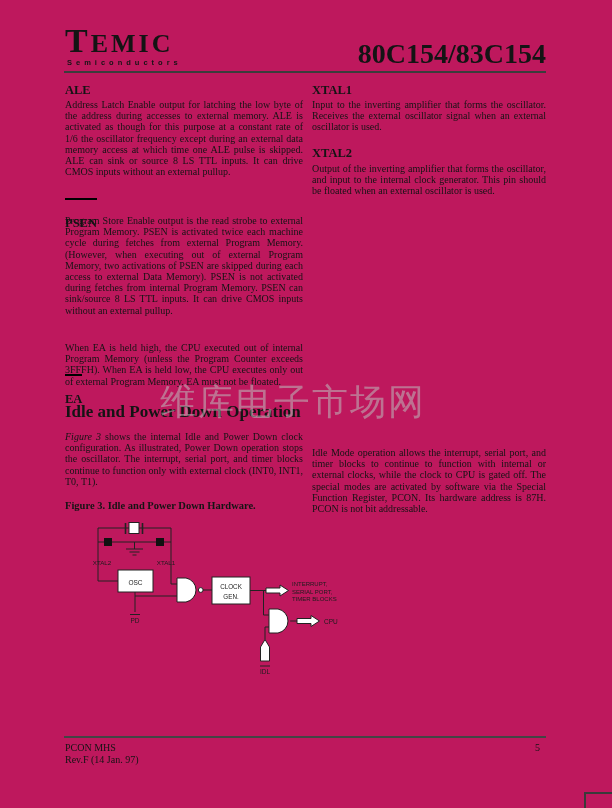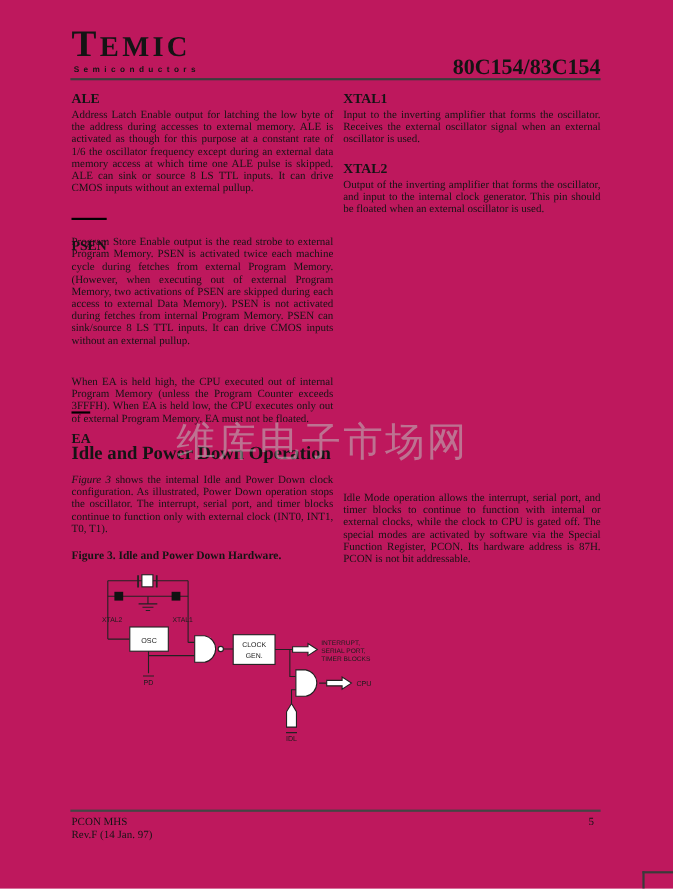--- a/index.html
+++ b/index.html
@@ -4,21 +4,21 @@
 <style>
   html,body{margin:0;padding:0;background:#ffffff;}
   .page{
     position:relative;width:612px;height:808px;background:#be185d;overflow:hidden;
     font-family:"Liberation Serif", serif;color:#141414;text-decoration:underline;
   }
   
   .brand{position:absolute;left:65px;top:26px;font-weight:bold;font-size:26px;letter-spacing:3px;line-height:30px;}
   .brand::first-letter{font-size:34px;}
   .brand-sub{position:absolute;left:67px;top:58px;font-size:7.5px;letter-spacing:4px;font-weight:bold;font-family:"Liberation Sans",sans-serif;}
-  .partnum{position:absolute;left:240px;top:38px;width:306px;text-align:right;font-weight:bold;font-size:20px;margin-top:12px;}
+  .partnum{position:absolute;left:240px;top:38px;width:306px;text-align:right;font-weight:bold;font-size:28px;}
   .rule-top{position:absolute;left:64px;top:71px;width:482px;height:2px;background:#3c3c3c;}
   
   .colblock{position:absolute;text-align:justify;font-size:10px;line-height:11.2px;}
   .sec-heading{position:absolute;font-weight:bold;font-size:12.5px;}
   .ol{display:inline-block;border-top:2.2px solid #000;padding-top:16px;}
   .big-heading{position:absolute;left:65px;top:402px;font-weight:bold;font-size:17px;}
   .fig-caption{position:absolute;left:65px;top:500px;font-weight:bold;font-size:10.5px;}
   .lead-italic{font-style:italic;}
   
   .watermark{

